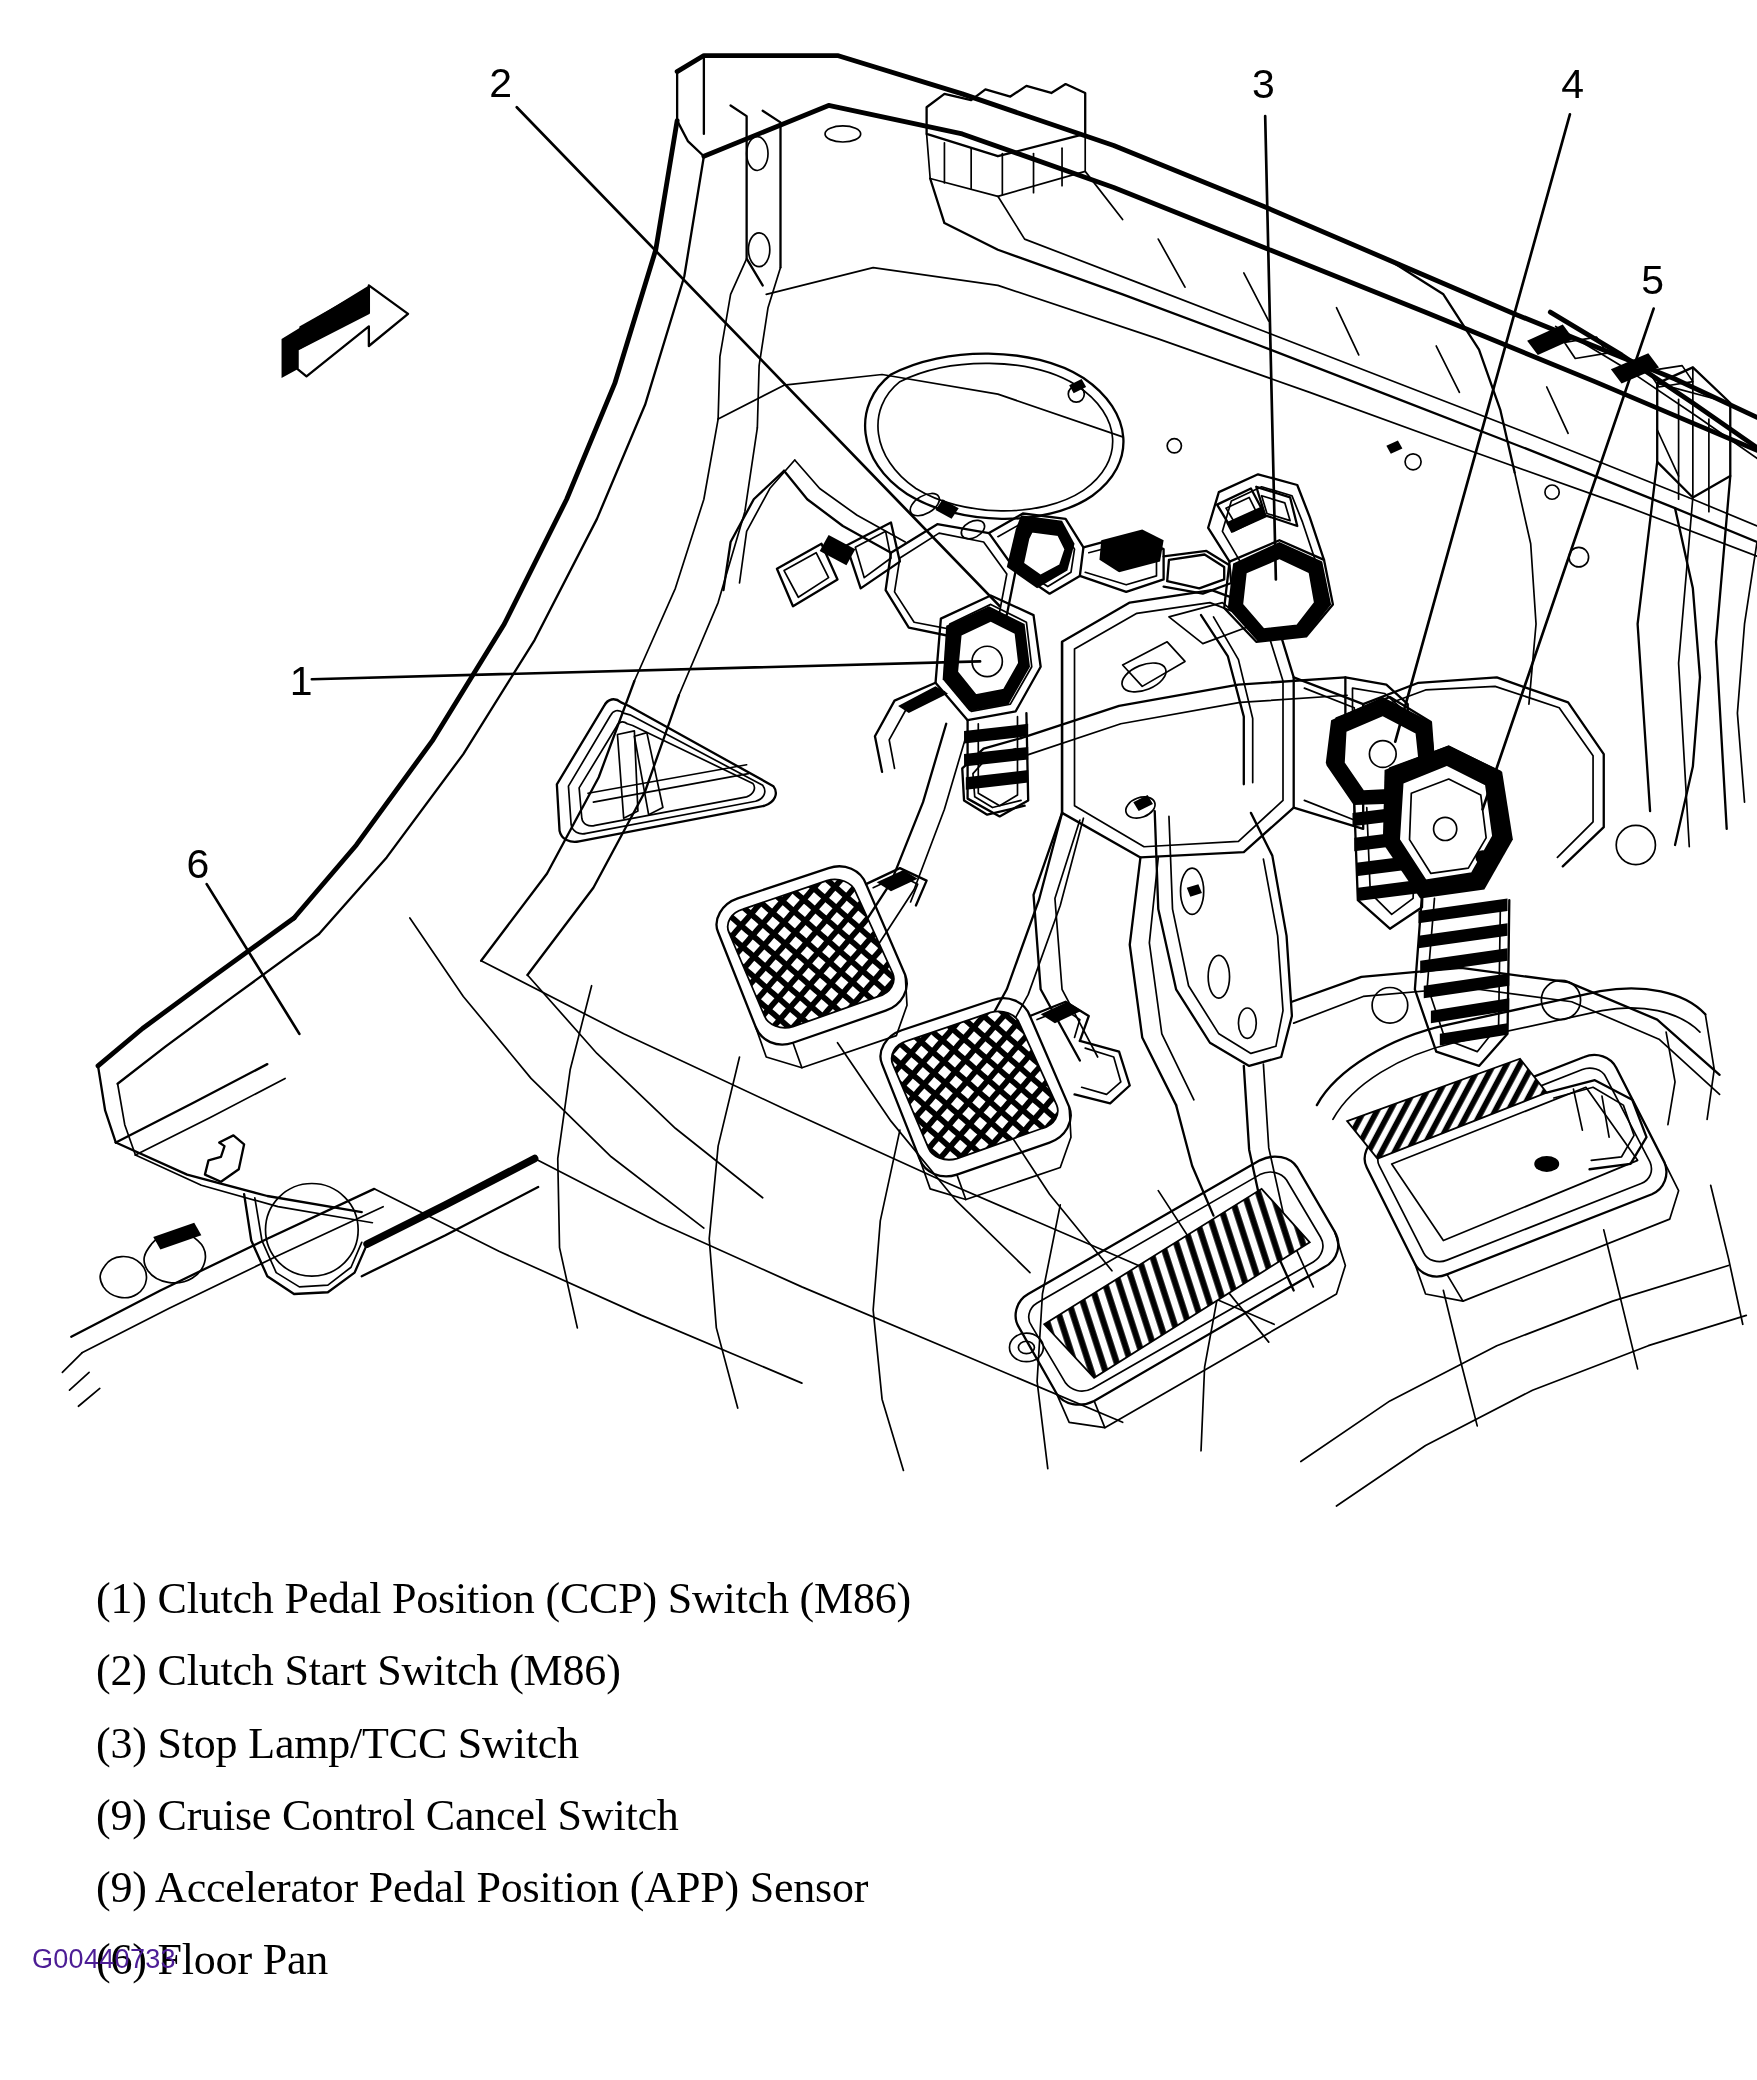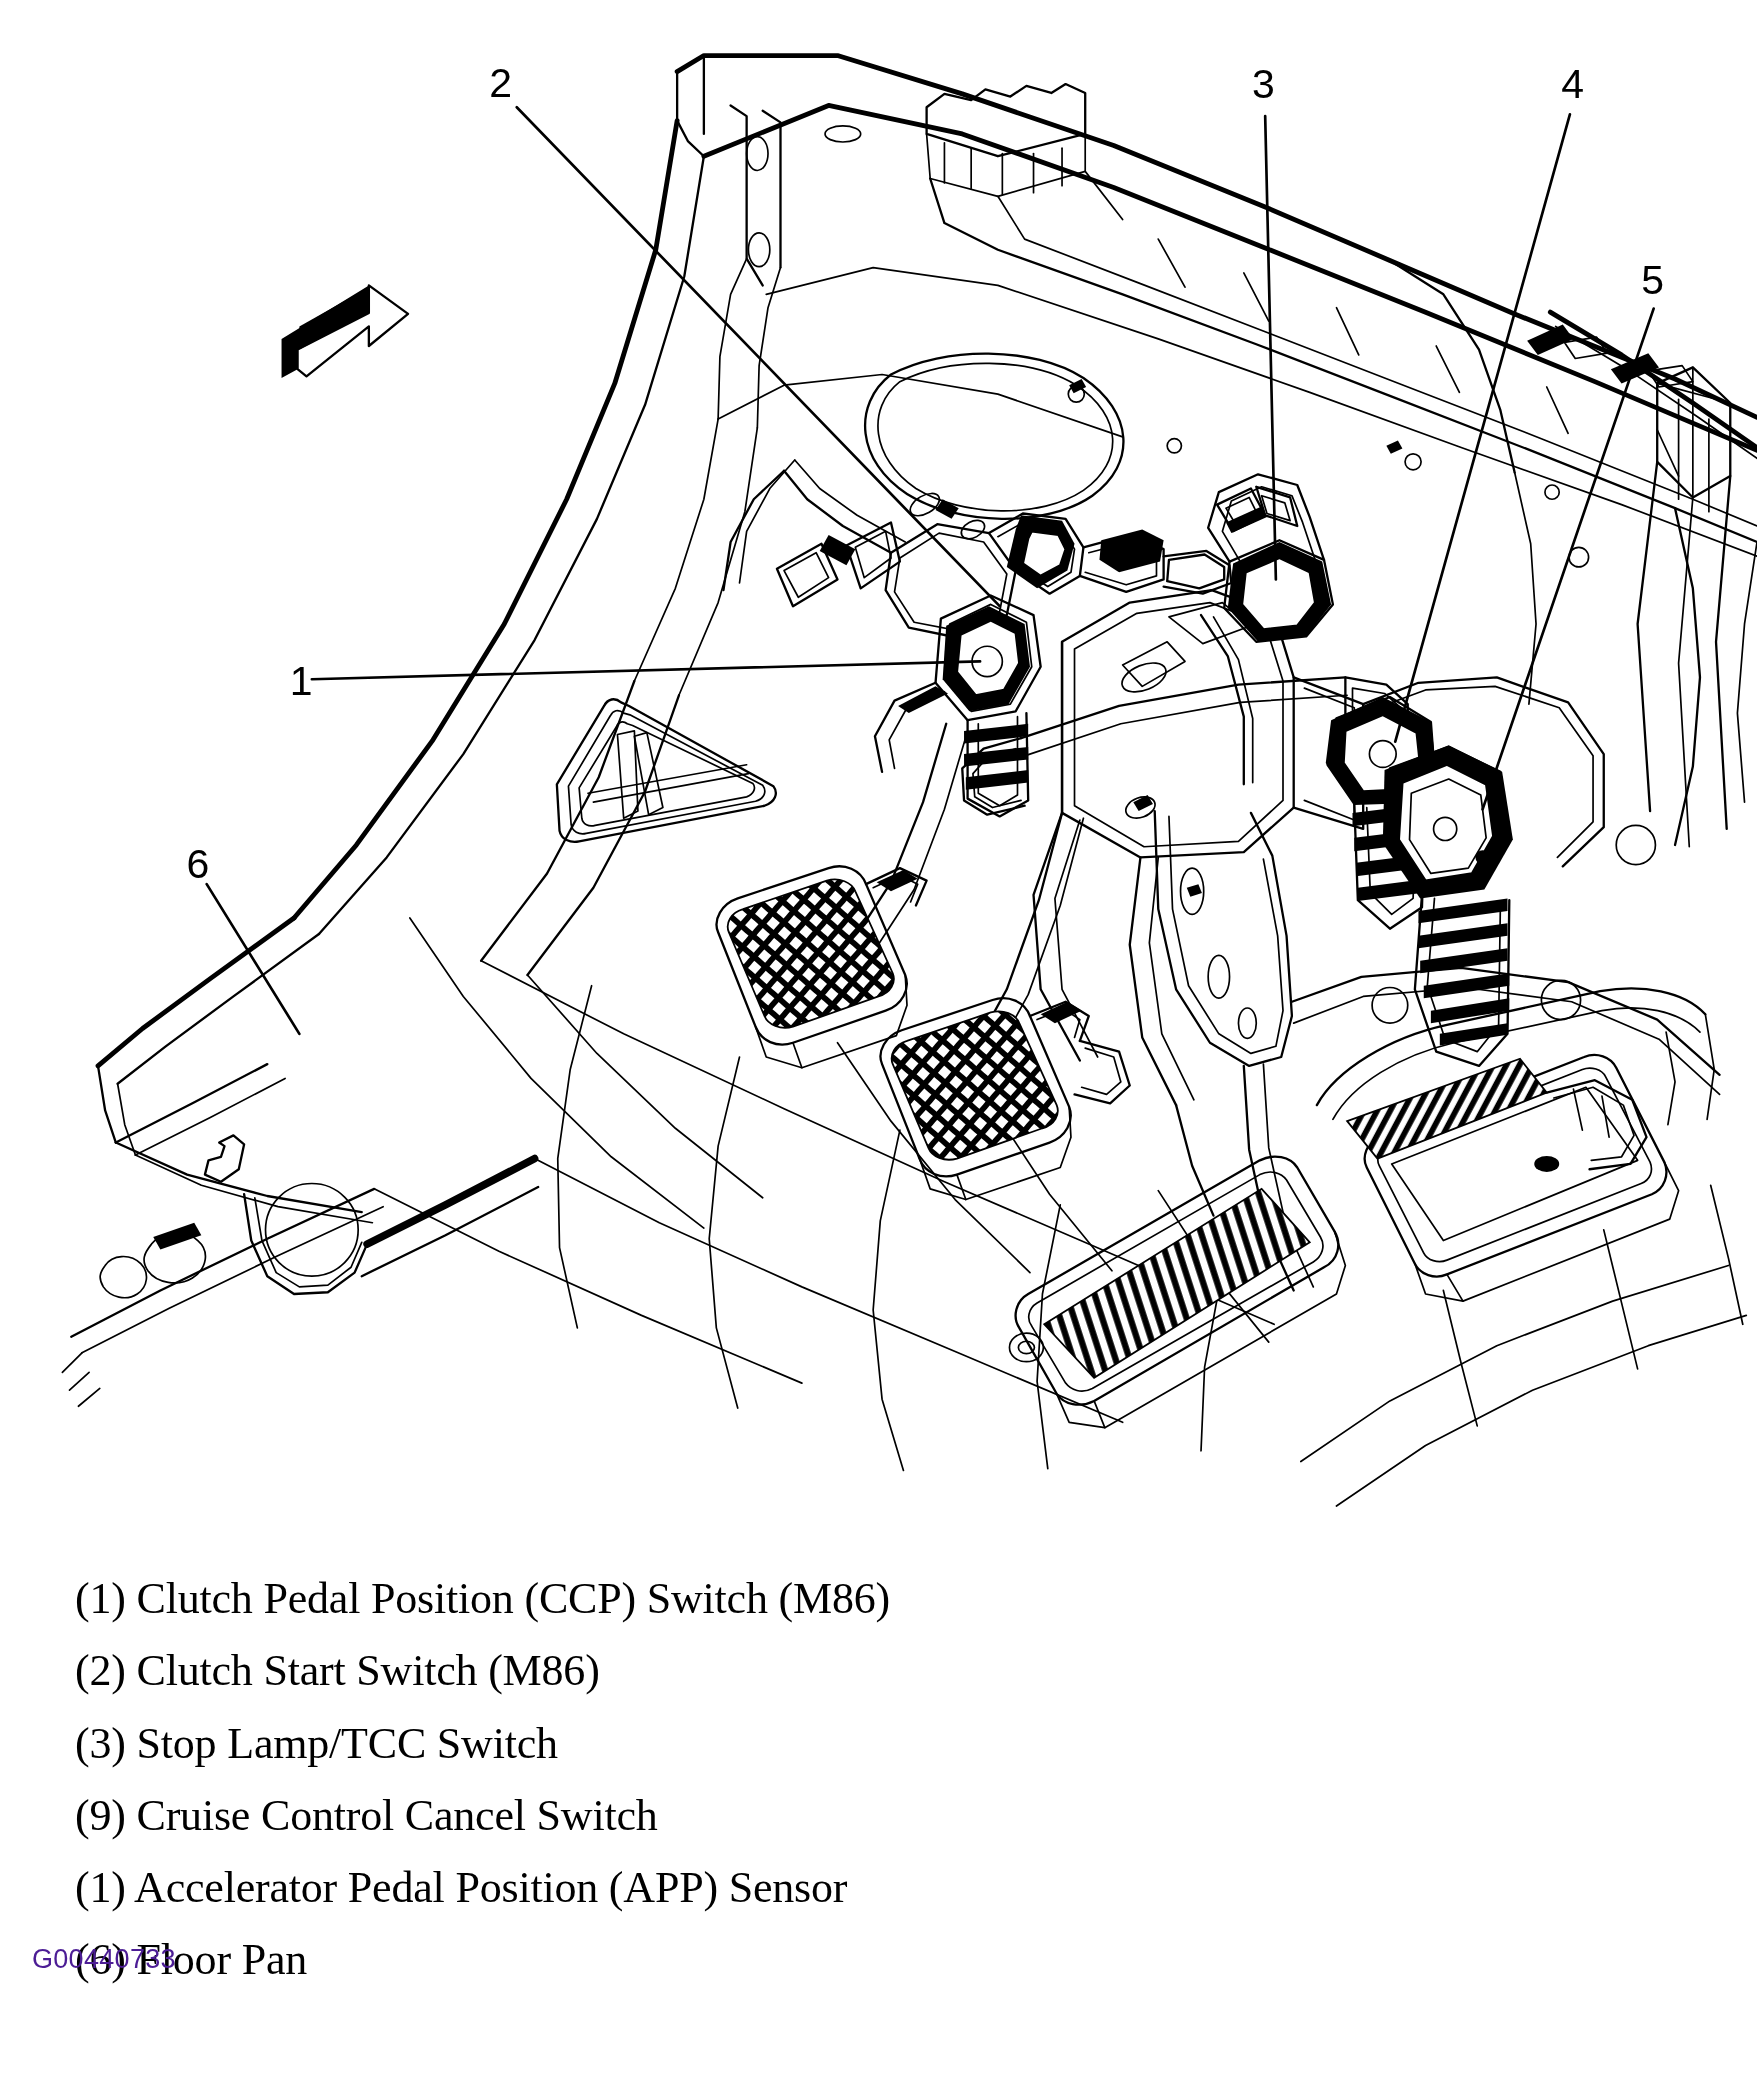--- a/index.html
+++ b/index.html
@@ -27,20 +27,21 @@
     font-family: "Liberation Sans", "DejaVu Sans", sans-serif;
     font-size: 46px;
     fill: #000000;
   }
 
   #caption-block {
     position: absolute;
     left: 0;
     top: 1568px;
     width: 1613px;
+    padding-left: 21px;
   }
   .caption-line {
     font-family: "Liberation Serif", "DejaVu Serif", serif;
     font-size: 44px;
     line-height: 1.42;
     color: #000000;
     margin: 0 0 9.8px 75px;
     letter-spacing: -0.2px;
     white-space: pre;
   }
@@ -452,20 +453,20 @@
       </g>
 
     </svg>
   </div>
 
   <div id="caption-block">
     <div class="caption-line">(1) Clutch Pedal Position (CCP) Switch (M86)</div>
     <div class="caption-line">(2) Clutch Start Switch (M86)</div>
     <div class="caption-line">(3) Stop Lamp/TCC Switch</div>
     <div class="caption-line">(9) Cruise Control Cancel Switch</div>
-    <div class="caption-line">(1) Accelerator Pedal Position (APP) Sensor</div>
+    <div class="caption-line">(9) Accelerator Pedal Position (APP) Sensor</div>
     <div class="caption-line">(6) Floor Pan</div>
   </div>
 
   <div id="figure-id">G00440733</div>
 
 </div>
 
 
 </body></html>

